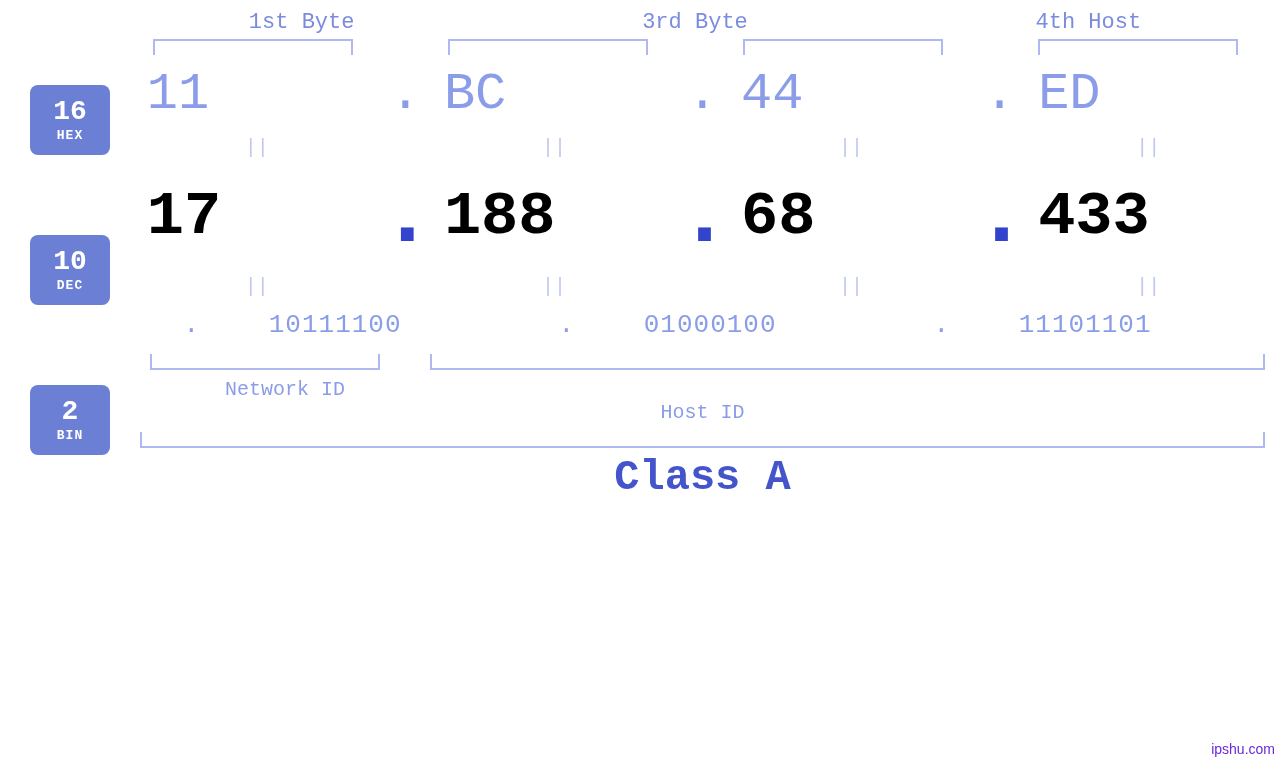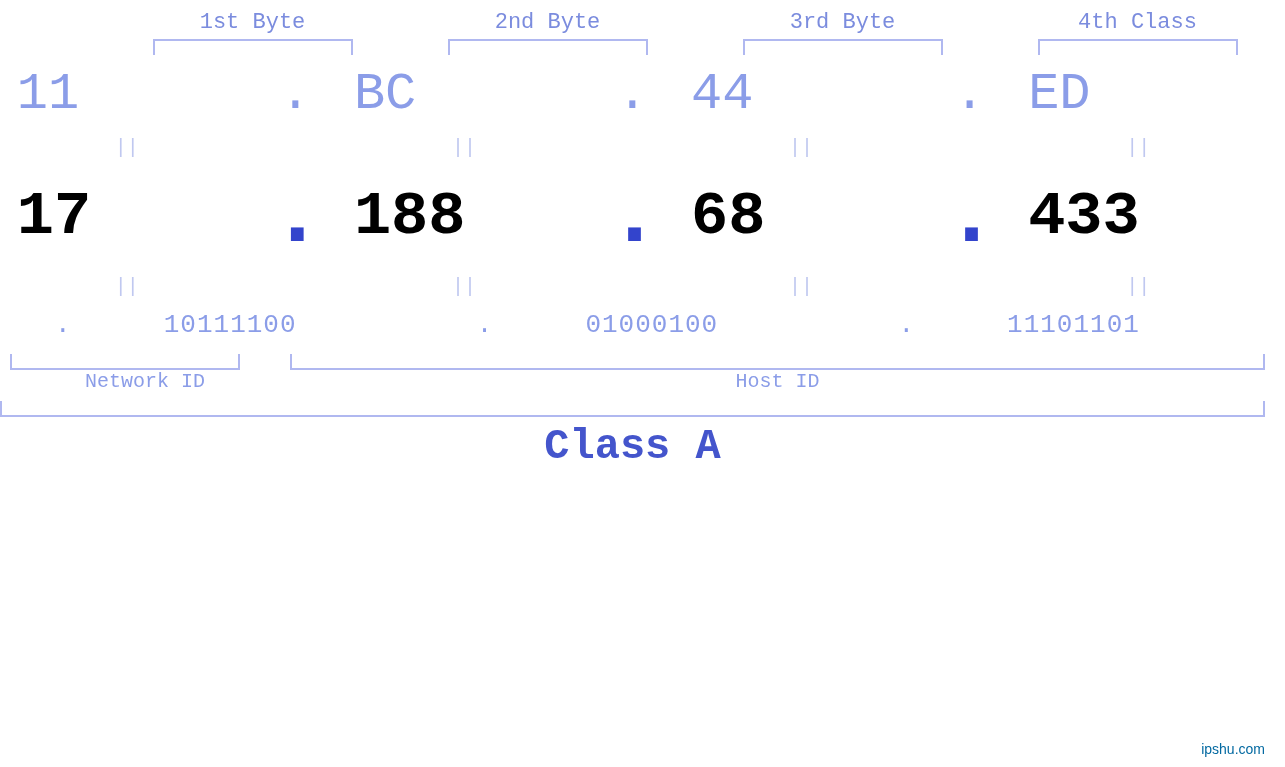--- a/index.html
+++ b/index.html
@@ -172,22 +172,22 @@
       color: #4455cc;
       font-size: 42px;
       font-family: 'Courier New', Courier, monospace;
       font-weight: 700;
       text-align: center;
     }
 
     .watermark {
       position: absolute;
       bottom: 10px;
-      right: 20px;
-      color: #0369a1;
+      right: 10px;
+      color: #6d28d9;
       font-size: 14px;
       font-family: Arial, sans-serif;
     }
 
     
     .equals-row {
       display: flex;
       align-items: center;
       justify-content: space-around;
       width: 100%;
@@ -218,34 +218,47 @@
       padding-right: 20px;
     }
   </style>
 </head>
 <body>
 
 <div class="main-container">
 
   <div class="byte-headers">
     <div class="byte-label">1st Byte</div>
-    <div class="byte-label">2nd Byte</div>
     <div class="byte-label">3rd Byte</div>
-    <div class="byte-label">4th Class</div>
+    <div class="byte-label">4th Host</div>
   </div>
 
   <div class="top-brackets">
     <div class="bracket-top"></div>
     <div class="bracket-top"></div>
     <div class="bracket-top"></div>
     <div class="bracket-top"></div>
   </div>
 
   <div class="full-layout">
 
+    <div class="labels-col">
+      <div class="base-badge">
+        <span class="base-number">16</span>
+        <span class="base-name">HEX</span>
+      </div>
+      <div class="base-badge">
+        <span class="base-number">10</span>
+        <span class="base-name">DEC</span>
+      </div>
+      <div class="base-badge">
+        <span class="base-number">2</span>
+        <span class="base-name">BIN</span>
+      </div>
+    </div>
 
     <div class="rows-container">
 
       <div class="hex-row">
         <div class="byte-cell">
           <span class="hex-value">11</span>
         </div>
         <div class="dot-cell">
           <span class="hex-dot">.</span>
         </div>
@@ -333,21 +346,21 @@
 
       <div style="display:flex; width:100%; margin-top:4px;">
 
         <div style="width:230px; height:16px; border-bottom:2px solid #b0b8f0; border-left:2px solid #b0b8f0; border-right:2px solid #b0b8f0; margin-left:10px;"></div>
 
         <div style="width:50px;"></div>
 
         <div style="flex:1; height:16px; border-bottom:2px solid #b0b8f0; border-left:2px solid #b0b8f0; border-right:2px solid #b0b8f0; margin-right:0px;"></div>
       </div>
 
-      <div style="display:flex; width:100%; margin-top:0;">
+      <div style="display:flex; width:100%; margin-top:8px;flex-direction:column;">
         <div style="width:290px; text-align:center; color:#8b9de8; font-size:20px; font-family:'Courier New',monospace;">Network ID</div>
         <div style="flex:1; text-align:center; color:#8b9de8; font-size:20px; font-family:'Courier New',monospace;">Host ID</div>
       </div>
 
       <div style="width:100%; height:16px; border-bottom:2px solid #b0b8f0; border-left:2px solid #b0b8f0; border-right:2px solid #b0b8f0; margin-top:8px;"></div>
 
       <div style="text-align:center; margin-top:6px;">
         <span class="class-label">Class A</span>
       </div>
 

